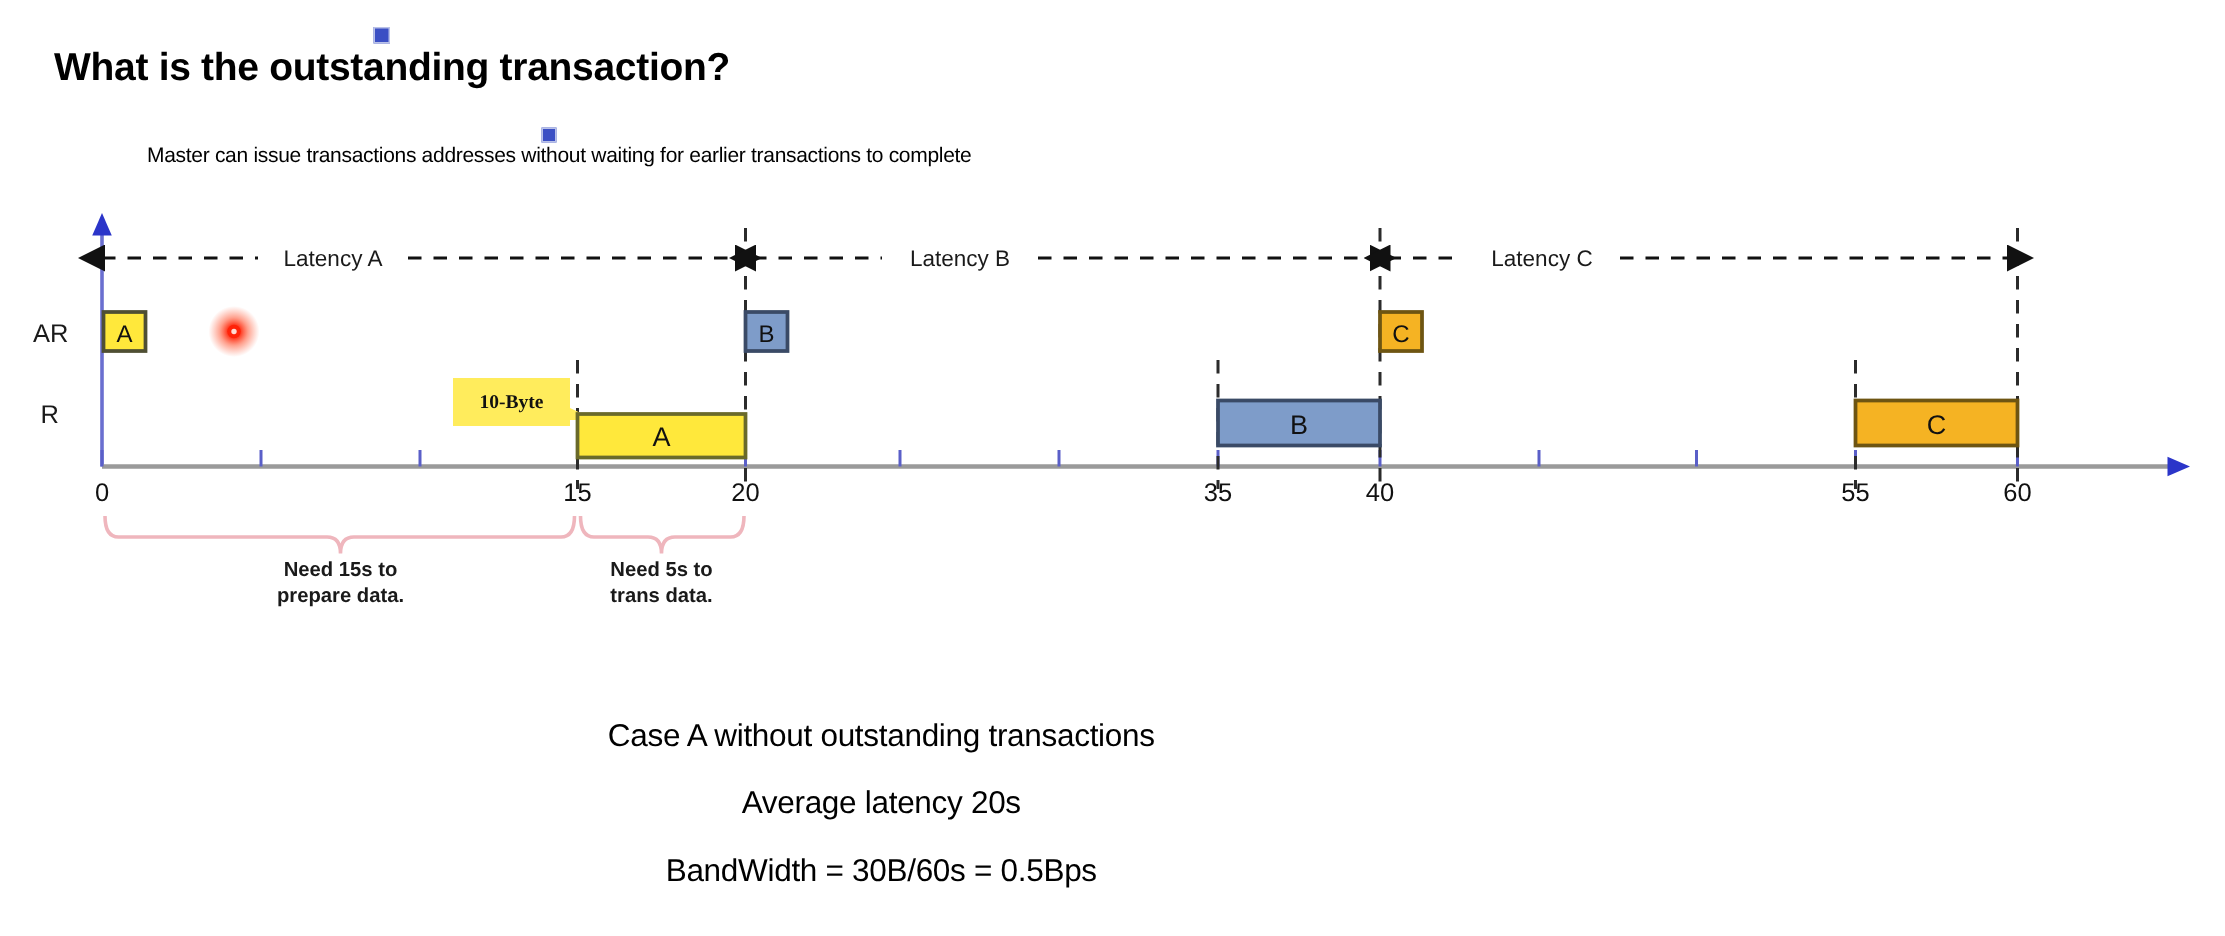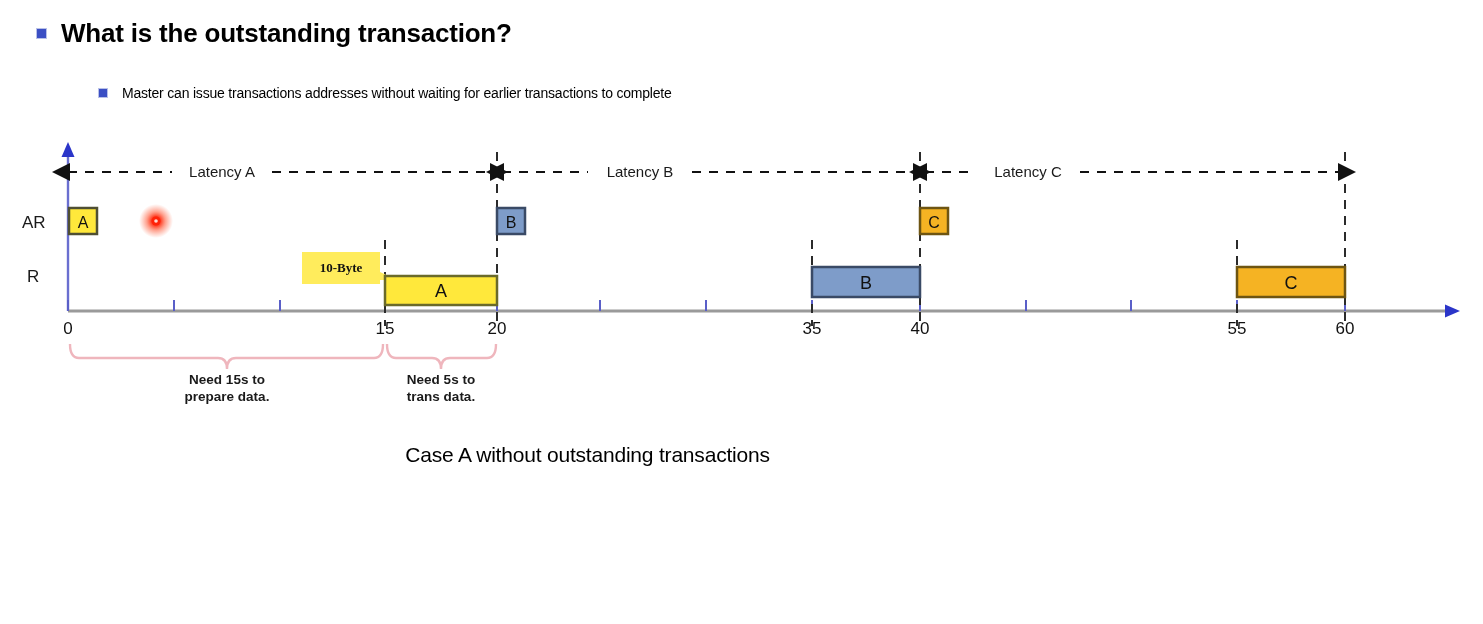--- a/index.html
+++ b/index.html
@@ -14,20 +14,21 @@
     font-family: "Liberation Sans", sans-serif;
     color: #000000;
     overflow: hidden;
   }
 
   
   .bullet-row {
     position: absolute;
     display: flex;
     align-items: center;
+    flex-direction: column;
   }
   .bullet-sq {
     width: 11px;
     height: 11px;
     background: #3b4fc4;
     border: 1px solid #b9c1e8;
     box-sizing: border-box;
     flex: 0 0 auto;
   }
   .bullet-sq.small {
@@ -102,21 +103,21 @@
     font-size: 13px;
     font-weight: bold;
     fill: #111111;
     text-anchor: middle;
   }
 
   
   #summary {
     position: absolute;
     left: 0;
-    top: 432px;
+    top: 468px;
     width: 1175px;
     text-align: center;
   }
   #summary .sline {
     font-size: 21px;
     line-height: 45px;
     letter-spacing: -0.2px;
     white-space: nowrap;
   }
 </style>
@@ -262,13 +263,15 @@
     <path d="M387,214 q0,14 9,14 L432,228 q9,0 9,11 q0,-11 9,-11 L487,228 q9,0 9,-14" fill="none" stroke="#efb6bd" stroke-width="2.4"></path>
     <text class="brace-label" x="441" y="254">Need 5s to</text>
     <text class="brace-label" x="441" y="271">trans data.</text>
   </g>
 
 </svg>
 </div>
 
 <div id="summary">
   <div class="sline">Case A without outstanding transactions</div>
+  <div class="sline">Average latency 20s</div>
+  <div class="sline">BandWidth = 30B/60s = 0.5Bps</div>
 </div>
 
 </body></html>

